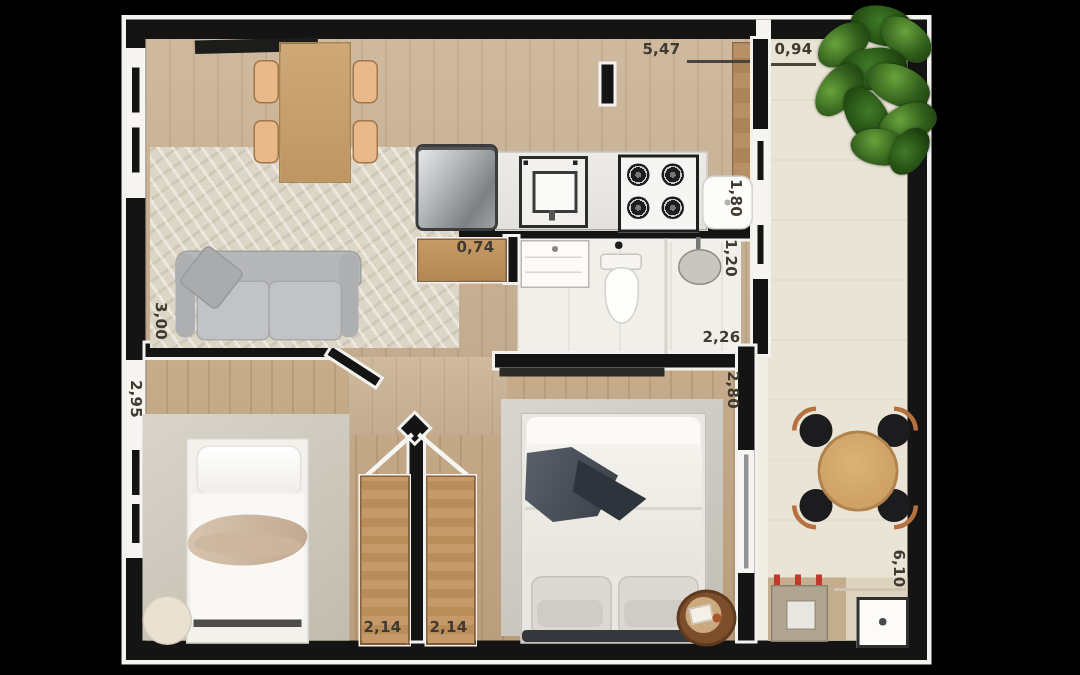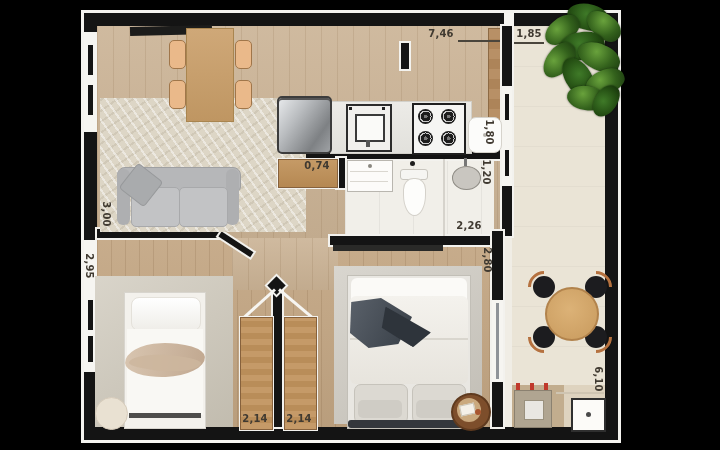--- a/index.html
+++ b/index.html
@@ -196,28 +196,28 @@
     <div class="a" style="left:9px;top:9px;width:18px;height:18px;background:#e9e7e2;border:1px solid #9a917e;"></div>
   </div>
   <div class="rtick" style="left:516px;top:383px;"></div>
   <div class="rtick" style="left:530px;top:383px;"></div>
   <div class="rtick" style="left:544px;top:383px;"></div>
   <div class="a" style="left:556px;top:392px;width:48px;height:2px;background:#cfc5b2;z-index:12;"></div>
   <div class="a f" style="left:571px;top:398px;width:31px;height:30px;background:#fcfbf8;border:2px solid #2f2f2f;">
     <div class="a" style="left:13px;top:12px;width:5px;height:5px;background:#4a4a4a;border-radius:50%;"></div>
   </div>
 
-  <span class="dim" style="left:424px;top:29px;">7,46</span>
+  <span class="dim" style="left:424px;top:29px;">5,47</span>
   <div class="dimline" style="left:458px;top:40px;width:42px;"></div>
-  <span class="dim" style="left:512px;top:29px;">1,85</span>
+  <span class="dim" style="left:512px;top:29px;">0,94</span>
   <div class="dimline" style="left:514px;top:42px;width:30px;"></div>
   <span class="dim" style="left:300px;top:161px;">0,74</span>
   <span class="dim v" style="left:472px;top:127px;">1,80</span>
   <span class="dim v" style="left:469px;top:167px;">1,20</span>
-  <span class="dim" style="left:452px;top:221px;">2,26</span>
+  <span class="dim" style="left:464px;top:221px;">2,26</span>
   <span class="dim v" style="left:470px;top:255px;">2,80</span>
   <span class="dim v" style="left:89px;top:209px;">3,00</span>
   <span class="dim v" style="left:72px;top:261px;">2,95</span>
   <span class="dim" style="left:238px;top:414px;">2,14</span>
   <span class="dim" style="left:282px;top:414px;">2,14</span>
   <span class="dim v" style="left:581px;top:374px;">6,10</span>
 
 </div>
 
 </body></html>

